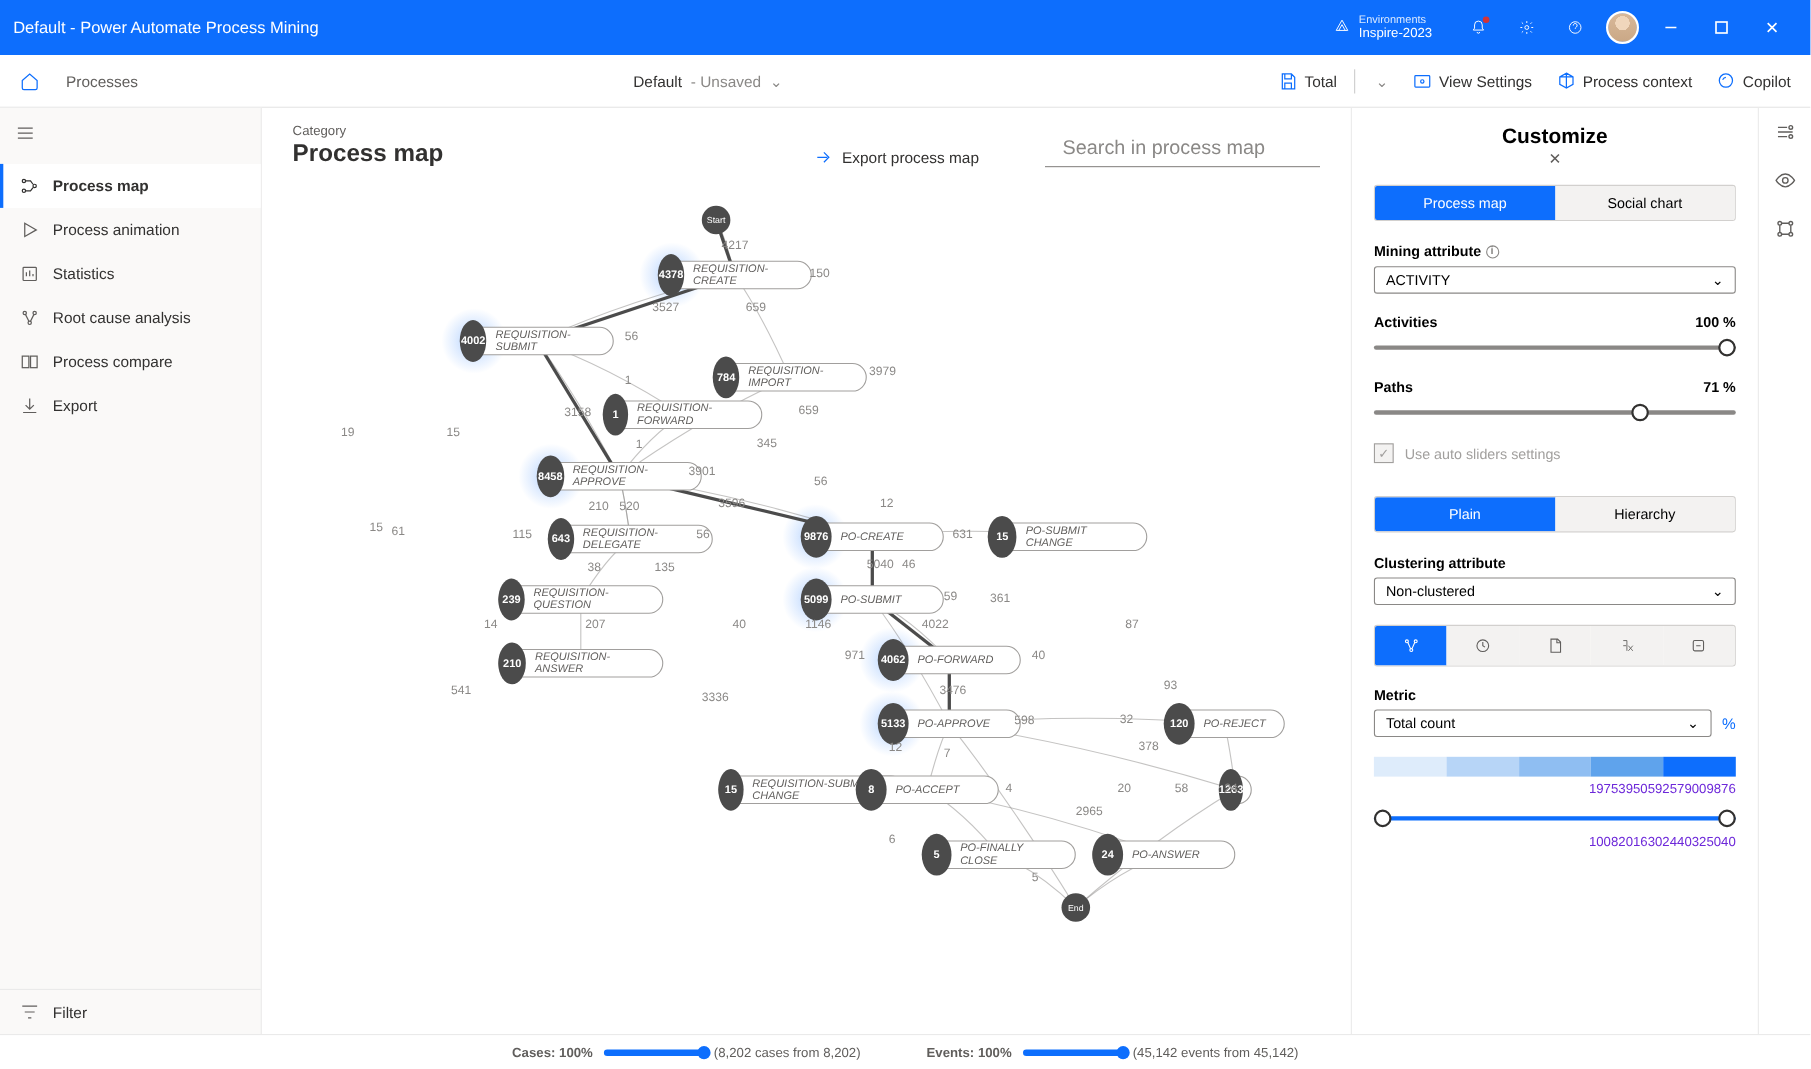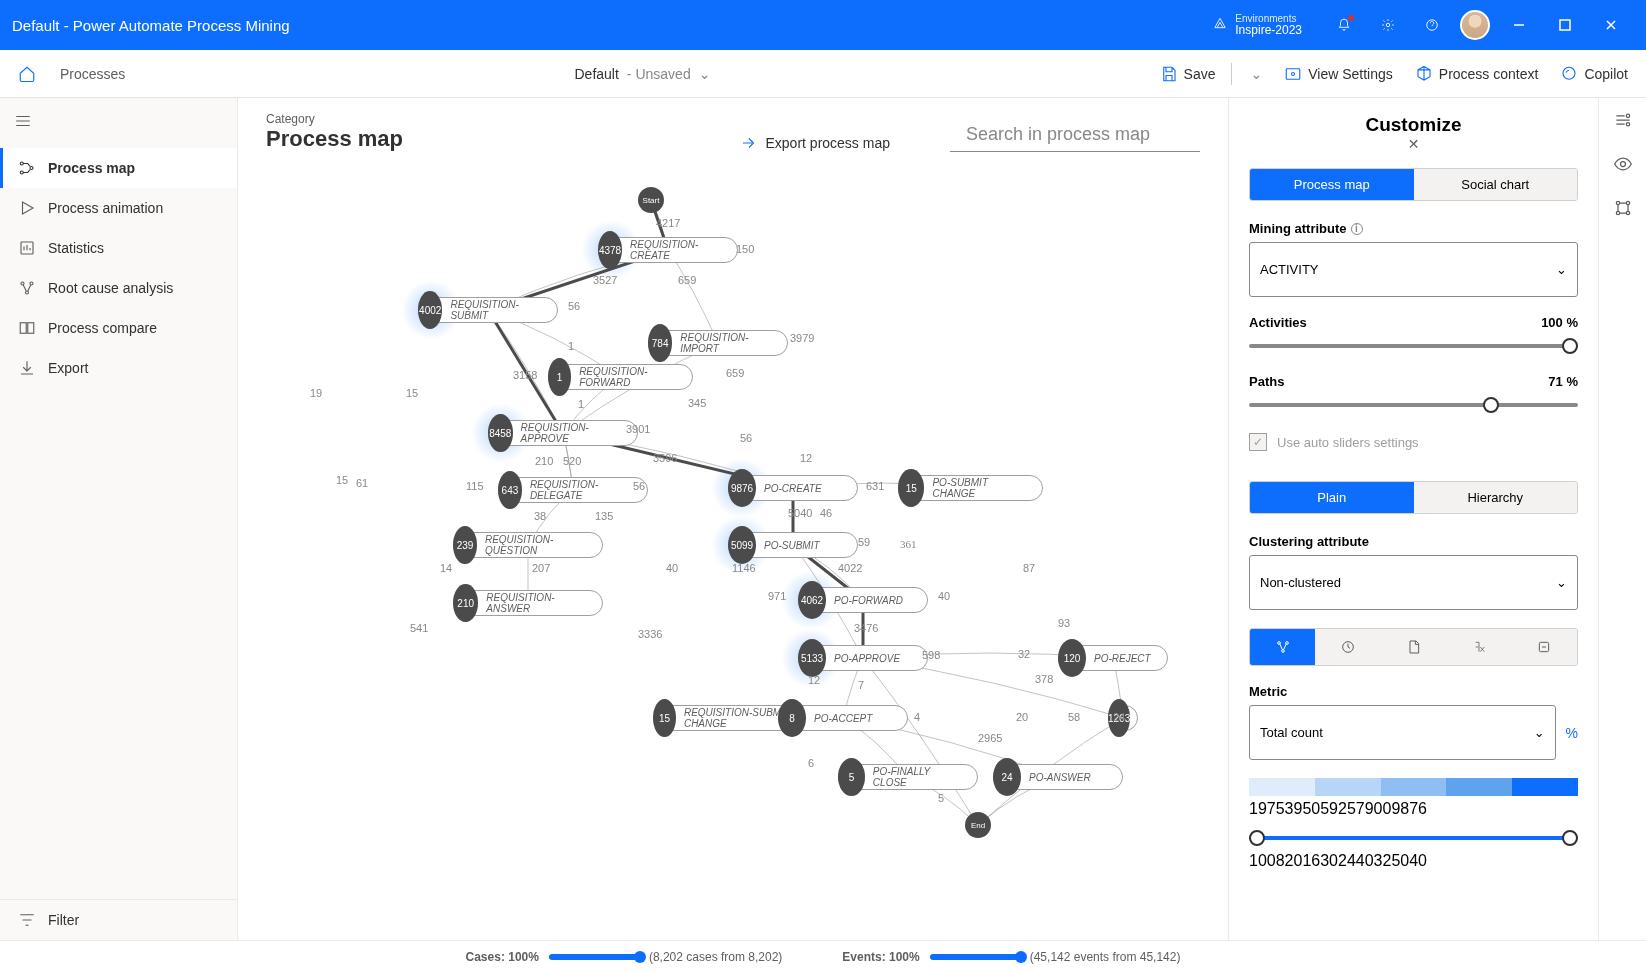--- a/index.html
+++ b/index.html
@@ -54,57 +54,57 @@
 .main-header .export { display:flex; align-items:center; gap:8px; color:#323130; font-size:14px; cursor:pointer; }
 .main-header .export svg { stroke:#0d6efd; }
 .main-header .search { display:flex; align-items:center; gap:10px; border-bottom:1px solid #8a8886; padding:4px 6px 6px; width:250px; margin-left:30px; }
 .main-header .search svg { stroke:#0d6efd; }
 .main-header .search input { border:none; outline:none; font-size:18px; flex:1; background:transparent; color:#323130; }
 .main-header .search input::placeholder { color:#8a8886; }
 
 .canvas { flex:1; position:relative; overflow:hidden; }
 .canvas svg.edges { position:absolute; inset:0; width:100%; height:100%; }
 .node { position:absolute; display:flex; align-items:center; background:#fff; border:1px solid #a19f9d; border-radius:999px; height:26px; padding-right:14px; font-size:10px; color:#605e5c; font-style:italic; }
-.node .badge { width:28px; height:38px; border-radius:50%; background:#4b4b4b; color:#fff; display:flex; align-items:center; justify-content:center; font-size:10px; font-style:normal; font-weight:400; margin:-1px 8px -1px -1px; }
+.node .badge { width:28px; height:38px; border-radius:50%; background:#4b4b4b; color:#fff; display:flex; align-items:center; justify-content:center; font-size:10px; font-style:normal; font-weight:700; margin:-1px 8px -1px -1px; }
 .glow::before { content:''; position:absolute; left:-18px; top:-18px; width:60px; height:60px; border-radius:50%; background:radial-gradient(circle,#0d6efd55 0%,#0d6efd22 40%,transparent 70%); z-index:-1; }
 .terminal { position:absolute; width:26px; height:26px; border-radius:50%; background:#4b4b4b; color:#fff; display:flex; align-items:center; justify-content:center; font-size:8px; }
 .edge-label { position:absolute; font-size:11px; color:#8a8886; }
 
 
 .rail { width:48px; border-left:1px solid #eaeaea; display:flex; flex-direction:column; align-items:center; padding-top:12px; gap:24px; }
 .rail .ricon { width:20px; height:20px; cursor:pointer; display:flex; align-items:center; justify-content:center; color:#605e5c; }
 
 
 .panel { width:370px; border-left:1px solid #eaeaea; padding:16px 20px 10px; overflow-y:auto; }
 .panel-head { display:flex; align-items:center; justify-content:space-between; margin-bottom:16px;flex-direction:column; }
 .panel-head h2 { font-size:19px; font-weight:600; }
 .panel-head .close { cursor:pointer; font-size:14px; color:#605e5c; }
 .seg { display:flex; border:1px solid #d2d0ce; border-radius:3px; overflow:hidden; margin-bottom:20px; }
 .seg .seg-btn { flex:1; text-align:center; padding:8px 0; font-size:13px; cursor:pointer; background:#f3f2f1; }
 .seg .seg-btn.active { background:#0d6efd; color:#fff; }
 .field-label { font-size:13px; font-weight:600; margin-bottom:6px; display:flex; align-items:center; gap:4px; }
 .field-label .info { font-size:10px; color:#8a8886; border:1px solid #8a8886; border-radius:50%; width:12px; height:12px; display:inline-flex; align-items:center; justify-content:center; }
-.select { width:100%; border:1px solid #8a8886; border-radius:3px; padding:19px 10px; font-size:13px; display:flex; justify-content:space-between; align-items:center; cursor:pointer; margin-bottom:18px; }
+.select { width:100%; border:1px solid #8a8886; border-radius:3px; padding:4px 10px; font-size:13px; display:flex; justify-content:space-between; align-items:center; cursor:pointer; margin-bottom:18px; }
 .slider-row { display:flex; justify-content:space-between; font-size:13px; font-weight:600; margin-bottom:6px; }
 .slider { position:relative; height:20px; margin-bottom:18px; }
 .slider .track { position:absolute; top:8px; left:0; right:0; height:4px; background:#8a8886; border-radius:2px; }
 .slider .thumb { position:absolute; top:2px; width:16px; height:16px; border:2px solid #323130; border-radius:50%; background:#fff; cursor:pointer; }
 .checkbox-row { display:flex; align-items:center; gap:10px; color:#a19f9d; font-size:13px; margin-bottom:30px; }
 .checkbox-row .cb { width:18px; height:18px; border:1px solid #a19f9d; background:#f3f2f1; display:flex; align-items:center; justify-content:center; font-size:12px; }
 .icon-seg { display:flex; border:1px solid #d2d0ce; border-radius:3px; overflow:hidden; margin-bottom:18px; }
 .icon-seg .iseg { flex:1; height:36px; display:flex; align-items:center; justify-content:center; cursor:pointer; background:#f3f2f1; }
 .icon-seg .iseg.active { background:#0d6efd; }
 .icon-seg .iseg.active svg { stroke:#fff; }
 .icon-seg svg { width:16px; height:16px; stroke:#605e5c; fill:none; }
 .metric-row { display:flex; gap:10px; align-items:center; margin-bottom:18px; }
 .metric-row .select { flex:1; margin-bottom:0; }
 .metric-row .pct { color:#0d6efd; font-size:14px; cursor:pointer; }
 .legend-bar { height:18px; display:flex; margin-bottom:4px; }
 .legend-bar div { flex:1; }
-.legend-labels { display:flex; justify-content:flex-start; font-size:16px; color:#000000; margin-bottom:10px; }
+.legend-labels { display:flex; justify-content:flex-end; font-size:12px; color:#6d28d9; margin-bottom:10px; }
 .range-slider { position:relative; height:20px; margin-bottom:4px; }
 .range-slider .track { position:absolute; top:8px; left:0; right:0; height:4px; background:#0d6efd; border-radius:2px; }
 .range-slider .thumb { position:absolute; top:2px; width:16px; height:16px; border:2px solid #323130; border-radius:50%; background:#fff; cursor:pointer; }
 
 
 .footer { height:32px; border-top:1px solid #eaeaea; display:flex; align-items:center; justify-content:center; gap:60px; font-size:12px; color:#605e5c; }
 .footer .stat { display:flex; align-items:center; gap:10px; }
 .footer .bar { width:90px; height:6px; background:#0d6efd; border-radius:3px; position:relative; }
 .footer .bar::after { content:''; position:absolute; right:-7px; top:-3px; width:12px; height:12px; background:#0d6efd; border-radius:50%; }
 
@@ -172,21 +172,21 @@
   <div class="center">
     <span class="def">Default</span>
     <span class="unsaved">- Unsaved</span>
     <span class="chev">⌄</span>
   </div>
   <div class="actions">
     <div class="action">
         <svg viewBox="0 0 24 24">
           <path d="M5 3h11l4 4v14H5z M8 3v6h8V3 M8 21v-7h8v7"></path>
         </svg>
-        <span>Save</span>
+        <span>Total</span>
       </div>
     <div class="split-sep"></div>
     <span class="chev">⌄</span>
     <div class="action">
         <svg viewBox="0 0 24 24">
           <rect x="3" y="5" width="18" height="14" rx="1"></rect>
           <circle cx="12" cy="12" r="2"></circle>
         </svg>
         <span>View Settings</span>
       </div>
@@ -423,21 +423,21 @@
         <div class="edge-label" style="left: 415px; top: 290px;">3596</div>
         <div class="edge-label" style="left: 562px; top: 290px;">12</div>
         <div class="edge-label" style="left: 228px; top: 318px;">115</div>
         <div class="edge-label" style="left: 395px; top: 318px;">56</div>
         <div class="edge-label" style="left: 628px; top: 318px;">631</div>
         <div class="edge-label" style="left: 296px; top: 348px;">38</div>
         <div class="edge-label" style="left: 357px; top: 348px;">135</div>
         <div class="edge-label" style="left: 550px; top: 345px;">5040</div>
         <div class="edge-label" style="left: 582px; top: 345px;">46</div>
         <div class="edge-label" style="left: 620px; top: 374px;">59</div>
-        <div class="edge-label" style="left: 662px; top: 376px; font-family: Liberation Serif, serif;">361</div>
+        <div class="edge-label" style="left: 662px; top: 376px;">361</div>
         <div class="edge-label" style="left: 202px; top: 400px;">14</div>
         <div class="edge-label" style="left: 294px; top: 400px;">207</div>
         <div class="edge-label" style="left: 428px; top: 400px;">40</div>
         <div class="edge-label" style="left: 494px; top: 400px;">1146</div>
         <div class="edge-label" style="left: 600px; top: 400px;">4022</div>
         <div class="edge-label" style="left: 785px; top: 400px;">87</div>
         <div class="edge-label" style="left: 530px; top: 428px;">971</div>
         <div class="edge-label" style="left: 700px; top: 428px;">40</div>
         <div class="edge-label" style="left: 820px; top: 455px;">93</div>
         <div class="edge-label" style="left: 172px; top: 460px;">541</div>

